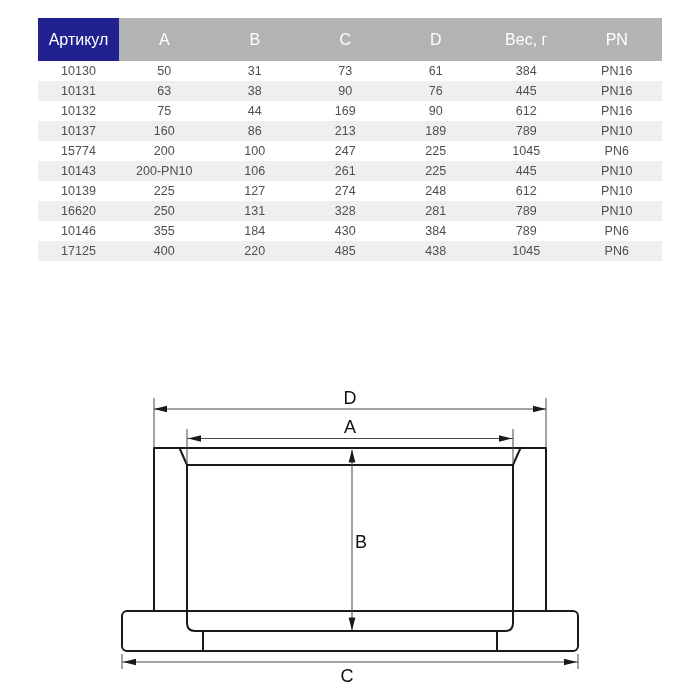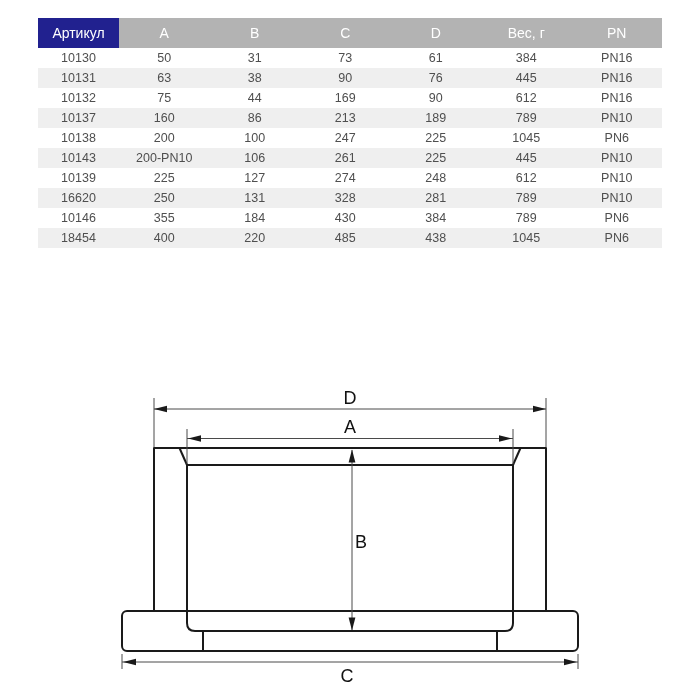--- a/index.html
+++ b/index.html
@@ -6,21 +6,21 @@
   body{
     width:700px;height:700px;position:relative;background:#ffffff;
     font-family:"Liberation Sans", sans-serif;overflow:hidden;
   }
   
   table.spec{
     position:absolute;left:38px;top:18px;width:624px;
     border-collapse:collapse;table-layout:fixed;
   }
   table.spec th{
-    height:30px;padding:0;font-weight:400;font-size:14px;
+    height:43px;padding:0;font-weight:400;font-size:16px;
     color:#ffffff;background:#b3b3b3;text-align:center;vertical-align:middle;
   }
   table.spec th.accent{background:#21218f;}
   table.spec td{
     height:20px;padding:0;font-size:12.5px;color:#4f4f4f;
     text-align:center;vertical-align:middle;white-space:nowrap;
   }
   table.spec tbody tr:nth-child(even){background:#efefef;}
   table.spec col.c-article{width:81px;}
   
@@ -85,21 +85,21 @@
       <tr>
         <td>10137</td>
         <td>160</td>
         <td>86</td>
         <td>213</td>
         <td>189</td>
         <td>789</td>
         <td>PN10</td>
       </tr>
       <tr>
-        <td>10138</td>
+        <td>15774</td>
         <td>200</td>
         <td>100</td>
         <td>247</td>
         <td>225</td>
         <td>1045</td>
         <td>PN6</td>
       </tr>
       <tr>
         <td>10143</td>
         <td>200-PN10</td>
@@ -130,21 +130,21 @@
       <tr>
         <td>10146</td>
         <td>355</td>
         <td>184</td>
         <td>430</td>
         <td>384</td>
         <td>789</td>
         <td>PN6</td>
       </tr>
       <tr>
-        <td>18454</td>
+        <td>17125</td>
         <td>400</td>
         <td>220</td>
         <td>485</td>
         <td>438</td>
         <td>1045</td>
         <td>PN6</td>
       </tr>
     </tbody>
 </table>
 

